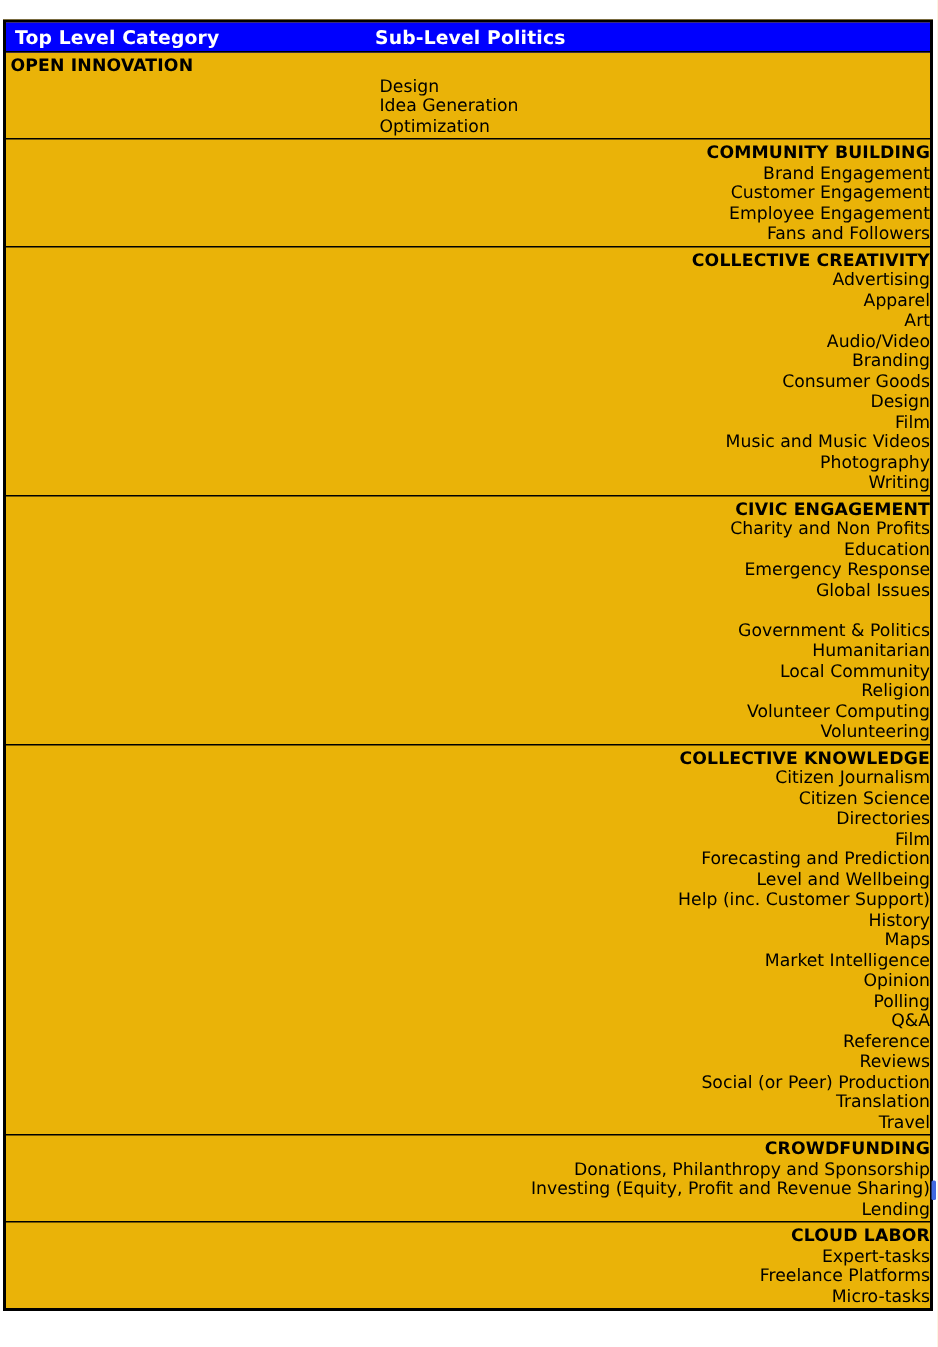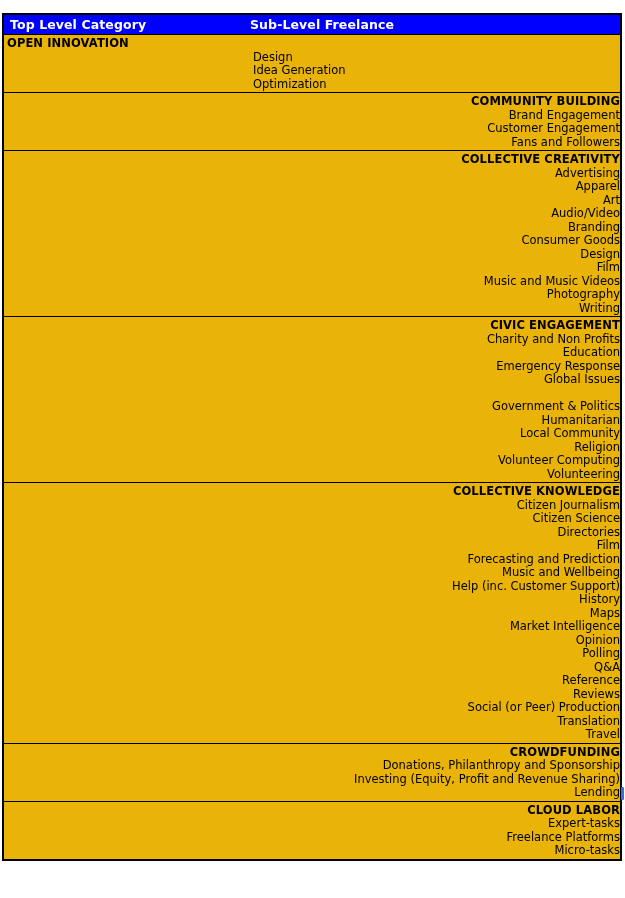--- a/index.html
+++ b/index.html
@@ -58,37 +58,38 @@
     border-radius:1px;
   }
 </style>
 </head>
 <body>
 
 <div class="sheet">
   <div class="tbl">
     <div class="hdr">
       <div class="c1">Top Level Category</div>
-      <div class="c2">Sub-Level Freelance</div>
+      <div class="c2">Sub-Level Politics</div>
     </div>
     <div>
   <div class="section">
     <div class="title">OPEN INNOVATION</div>
     <div class="items">
             <div class="item">Design</div>
             <div class="item">Idea Generation</div>
             <div class="item">Optimization</div>
           </div>
   </div>
 
   <div class="section">
     <div class="title">COMMUNITY BUILDING</div>
     <div class="items">
             <div class="item">Brand Engagement</div>
             <div class="item">Customer Engagement</div>
+            <div class="item">Employee Engagement</div>
             <div class="item">Fans and Followers</div>
           </div>
   </div>
 
   <div class="section">
     <div class="title">COLLECTIVE CREATIVITY</div>
     <div class="items">
             <div class="item">Advertising</div>
             <div class="item">Apparel</div>
             <div class="item">Art</div>
@@ -121,21 +122,21 @@
   </div>
 
   <div class="section">
     <div class="title">COLLECTIVE KNOWLEDGE</div>
     <div class="items">
             <div class="item">Citizen Journalism</div>
             <div class="item">Citizen Science</div>
             <div class="item">Directories</div>
             <div class="item">Film</div>
             <div class="item">Forecasting and Prediction</div>
-            <div class="item">Music and Wellbeing</div>
+            <div class="item">Level and Wellbeing</div>
             <div class="item">Help (inc. Customer Support)</div>
             <div class="item">History</div>
             <div class="item">Maps</div>
             <div class="item">Market Intelligence</div>
             <div class="item">Opinion</div>
             <div class="item">Polling</div>
             <div class="item">Q&amp;A</div>
             <div class="item">Reference</div>
             <div class="item">Reviews</div>
             <div class="item">Social (or Peer) Production</div>

